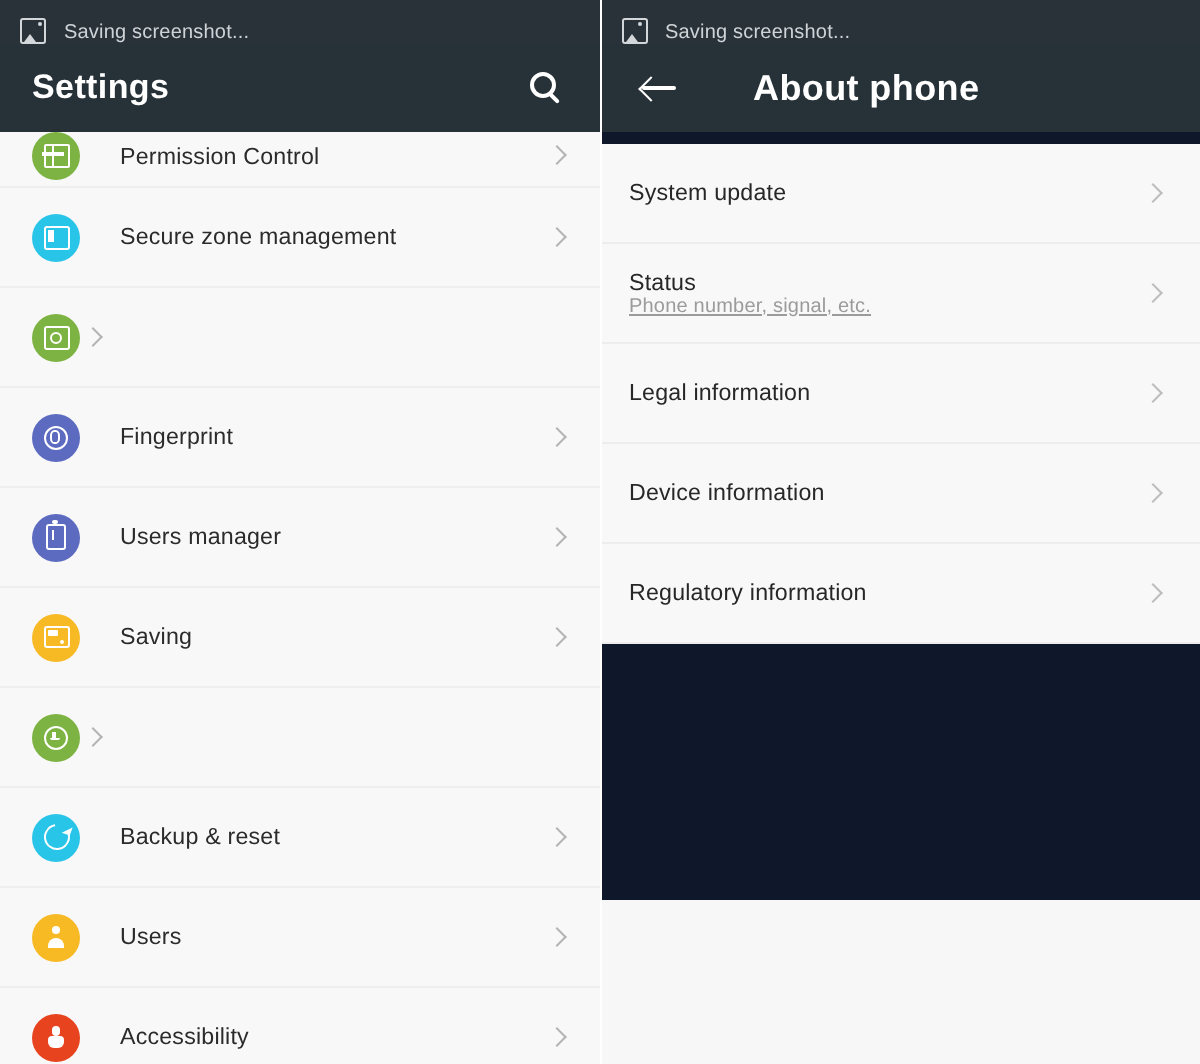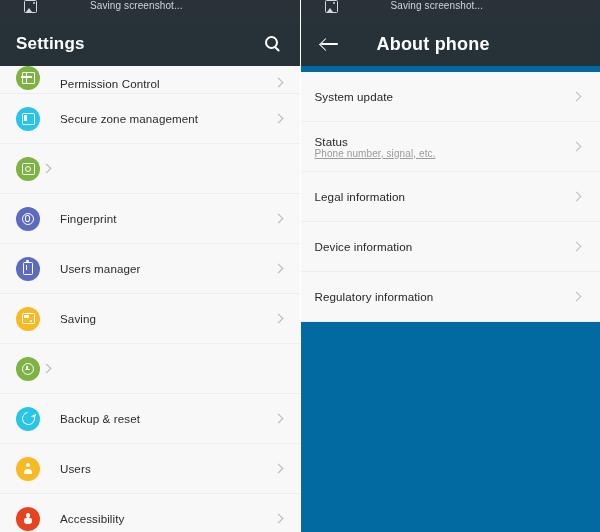--- a/index.html
+++ b/index.html
@@ -32,24 +32,23 @@
   }
   .panel.right {
     border-left: 1px solid #ffffff;
   }
 
   
   .statusbar {
     height: 22px;
     background: #2a3239;
     display: flex;
-    align-items: flex-start;
-    padding-left: 24px;
+    align-items: flex-end;
+    padding-left: 10px;
     box-sizing: border-box;
-    gap: 44px;
   }
   .status-icon {
     width: 11px;
     height: 11px;
     border: 1.4px solid #d3d7da;
     border-radius: 1.5px;
     position: relative;
     flex: 0 0 auto;
     overflow: hidden;
     background: #2a3239;
@@ -129,21 +128,21 @@
     align-items: center;
     height: 50px;
     padding: 0 12px 0 16px;
     box-sizing: border-box;
     background: #f8f8f8;
     border-bottom: 1px solid #eeeeee;
     position: relative;
   }
   .row.clipped {
     height: 28px;
-    align-items: flex-end;
+    align-items: center;
     padding-bottom: 3px;
   }
   .row-ico {
     width: 24px;
     height: 24px;
     flex: 0 0 auto;
     border-radius: 50%;
     display: flex;
     align-items: center;
     justify-content: center;
@@ -171,22 +170,22 @@
     top: 3px;
     width: 6px;
     height: 6px;
     border-right: 1.3px solid #b4b4b4;
     border-top: 1.3px solid #b4b4b4;
     transform: rotate(45deg);
   }
 
   
   .rlist {
-    background: #0369a1;
-    height: 466px;
+    background: #0f172a;
+    height: 384px;
     overflow: hidden;
     padding-top: 6px;
     box-sizing: border-box;
   }
   .rrow {
     display: flex;
     align-items: center;
     min-height: 50px;
     padding: 0 14px 0 14px;
     box-sizing: border-box;

